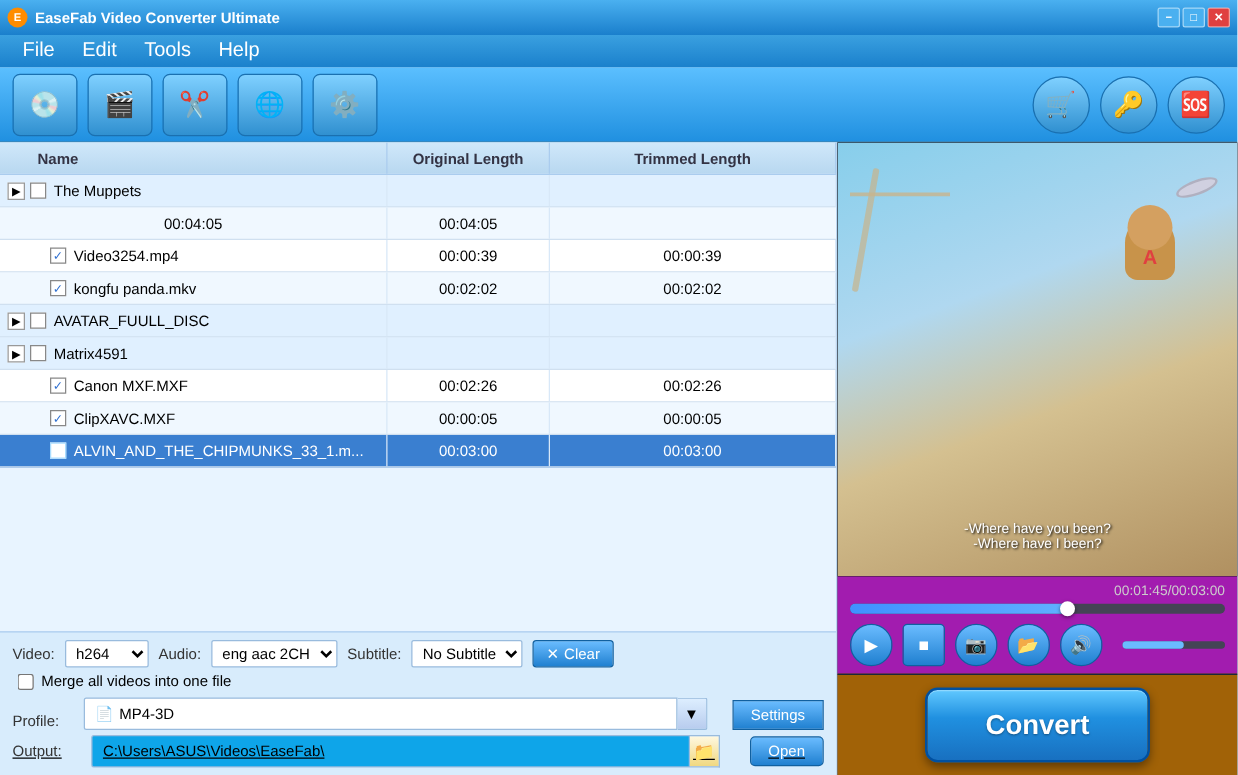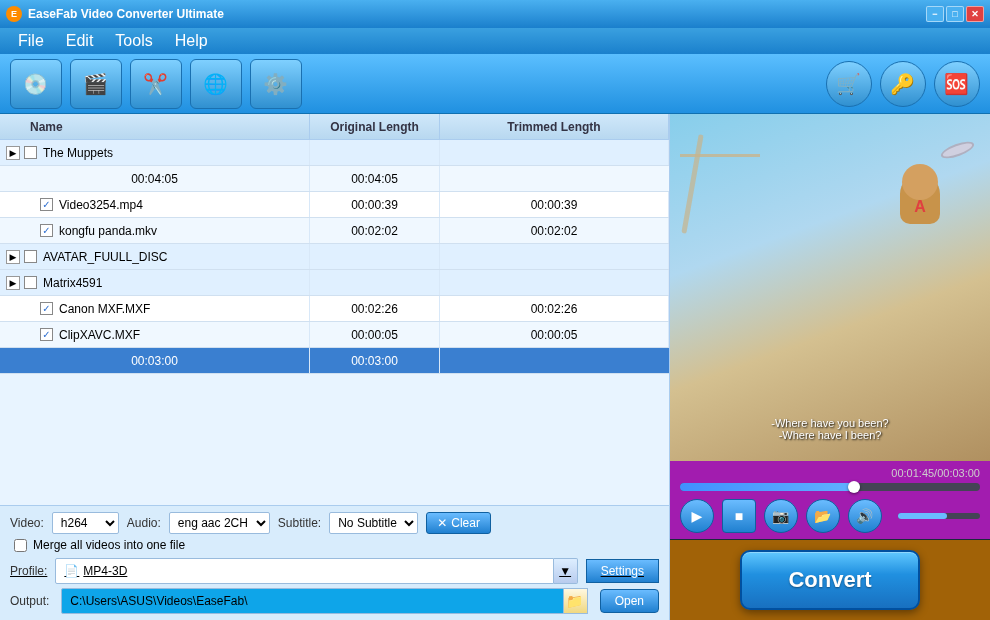--- a/index.html
+++ b/index.html
@@ -64,25 +64,25 @@
     .checkbox { width: 13px; height: 13px; border: 1px solid #888; background: white; margin-right: 6px; flex-shrink: 0; display: flex; align-items: center; justify-content: center; font-size: 10px; color: #3070d0; }
     .checkbox.checked::after { content: '✓'; }
     .expand-btn { width: 14px; height: 14px; border: 1px solid #999; background: white; margin-right: 4px; display: flex; align-items: center; justify-content: center; font-size: 9px; cursor: pointer; flex-shrink: 0; }
 
     
     #bottom-controls { padding: 6px 10px; background: #d8ecfc; border-top: 1px solid #aaccee; }
     .control-row { display: flex; align-items: center; gap: 8px; margin-bottom: 4px; }
     .control-label { font-size: 12px; color: #333; }
     .clear-btn { background: linear-gradient(to bottom, #6abcff, #2080d0); border: 1px solid #1060a0; border-radius: 3px; color: white; padding: 3px 10px; cursor: pointer; font-size: 12px; display: flex; align-items: center; gap: 4px; }
     .merge-row { display: flex; align-items: center; gap: 6px; padding-left: 4px; }
-    .profile-row { display: flex; align-items: center; gap: 8px; text-decoration: underline; }
+    .profile-row { display: flex; align-items: flex-end; gap: 20px; }
     .profile-dropdown { flex: 1; height: 26px; border: 1px solid #99bbdd; border-radius: 2px; background: linear-gradient(to bottom, #fff, #e8f0f8); padding: 0 8px; font-size: 12px; display: flex; align-items: center; }
     .profile-arrow { width: 24px; height: 26px; border: 1px solid #99bbdd; border-left: none; border-radius: 0 2px 2px 0; background: linear-gradient(to bottom, #ddeeff, #b8ccee); display: flex; align-items: center; justify-content: center; cursor: pointer; }
     .settings-btn { background: linear-gradient(to bottom, #6abcff, #2080d0); border: 1px solid #1060a0; border-radius: 0; color: white; padding: 4px 14px; cursor: pointer; font-size: 12px; }
-    .output-row { display: flex; align-items: center; gap: 12px; }
+    .output-row { display: flex; align-items: center; gap: 24px; text-decoration: underline; }
     .output-input { flex: 1; height: 26px; border: 1px solid #99bbdd; border-radius: 2px; background: #0ea5e9; padding: 0 8px; font-size: 12px; display: flex; align-items: center; }
     .folder-btn { width: 24px; height: 26px; border: 1px solid #99bbdd; border-left: none; background: linear-gradient(to bottom, #fff8e0, #f0d880); display: flex; align-items: center; justify-content: center; cursor: pointer; font-size: 14px; }
     .open-btn { background: linear-gradient(to bottom, #6abcff, #2080d0); border: 1px solid #1060a0; border-radius: 4px; color: white; padding: 4px 14px; cursor: pointer; font-size: 12px; }
 
     
     #preview-panel { width: 320px; display: flex; flex-direction: column; background: #1a1a2e; }
     #video-preview { flex: 1; background: #000; position: relative; overflow: hidden; }
     .preview-placeholder { width: 100%; height: 100%; position: relative; }
     .subtitle-text { position: absolute; bottom: 20px; left: 50%; transform: translateX(-50%); color: white; font-size: 11px; text-align: center; text-shadow: 1px 1px 2px black; white-space: nowrap; }
 
@@ -231,20 +231,24 @@
       <div class="table-row">
         <div class="td-cell" style="padding-left:40px">
           <span class="checkbox checked"></span>
           <span>ClipXAVC.MXF</span>
         </div>
         <div class="td-cell center">00:00:05</div>
         <div class="td-cell center">00:00:05</div>
       </div>
 
       <div class="table-row selected">
+        <div class="td-cell" style="padding-left:40px; color:white;">
+          <span class="checkbox checked" style="border-color:#aaddff; color:white;"></span>
+          <span>ALVIN_AND_THE_CHIPMUNKS_33_1.m...</span>
+        </div>
         <div class="td-cell center" style="color:white;">00:03:00</div>
         <div class="td-cell center" style="color:white;">00:03:00</div>
       </div>
 
     </div>
 
     <div id="bottom-controls">
 
       <div class="control-row">
         <span class="control-label">Video:</span>

